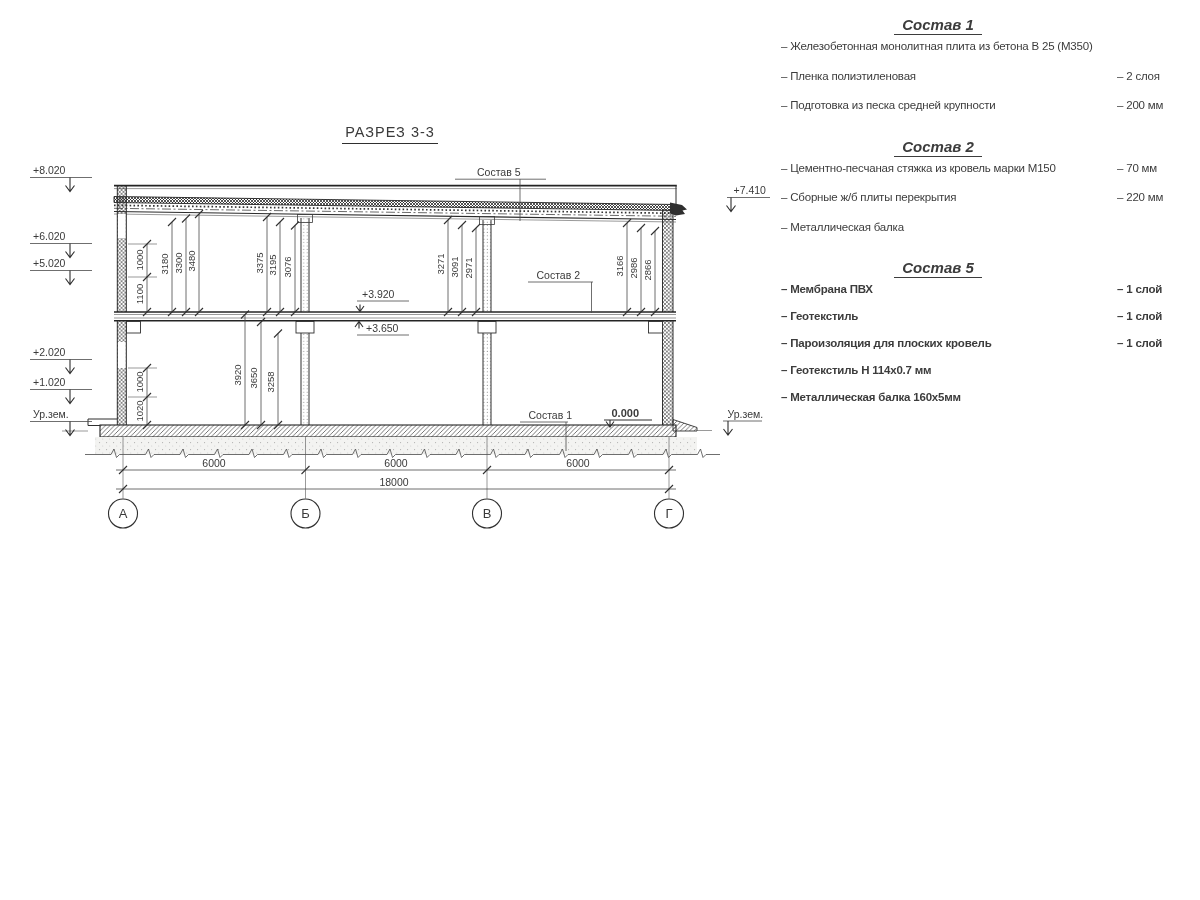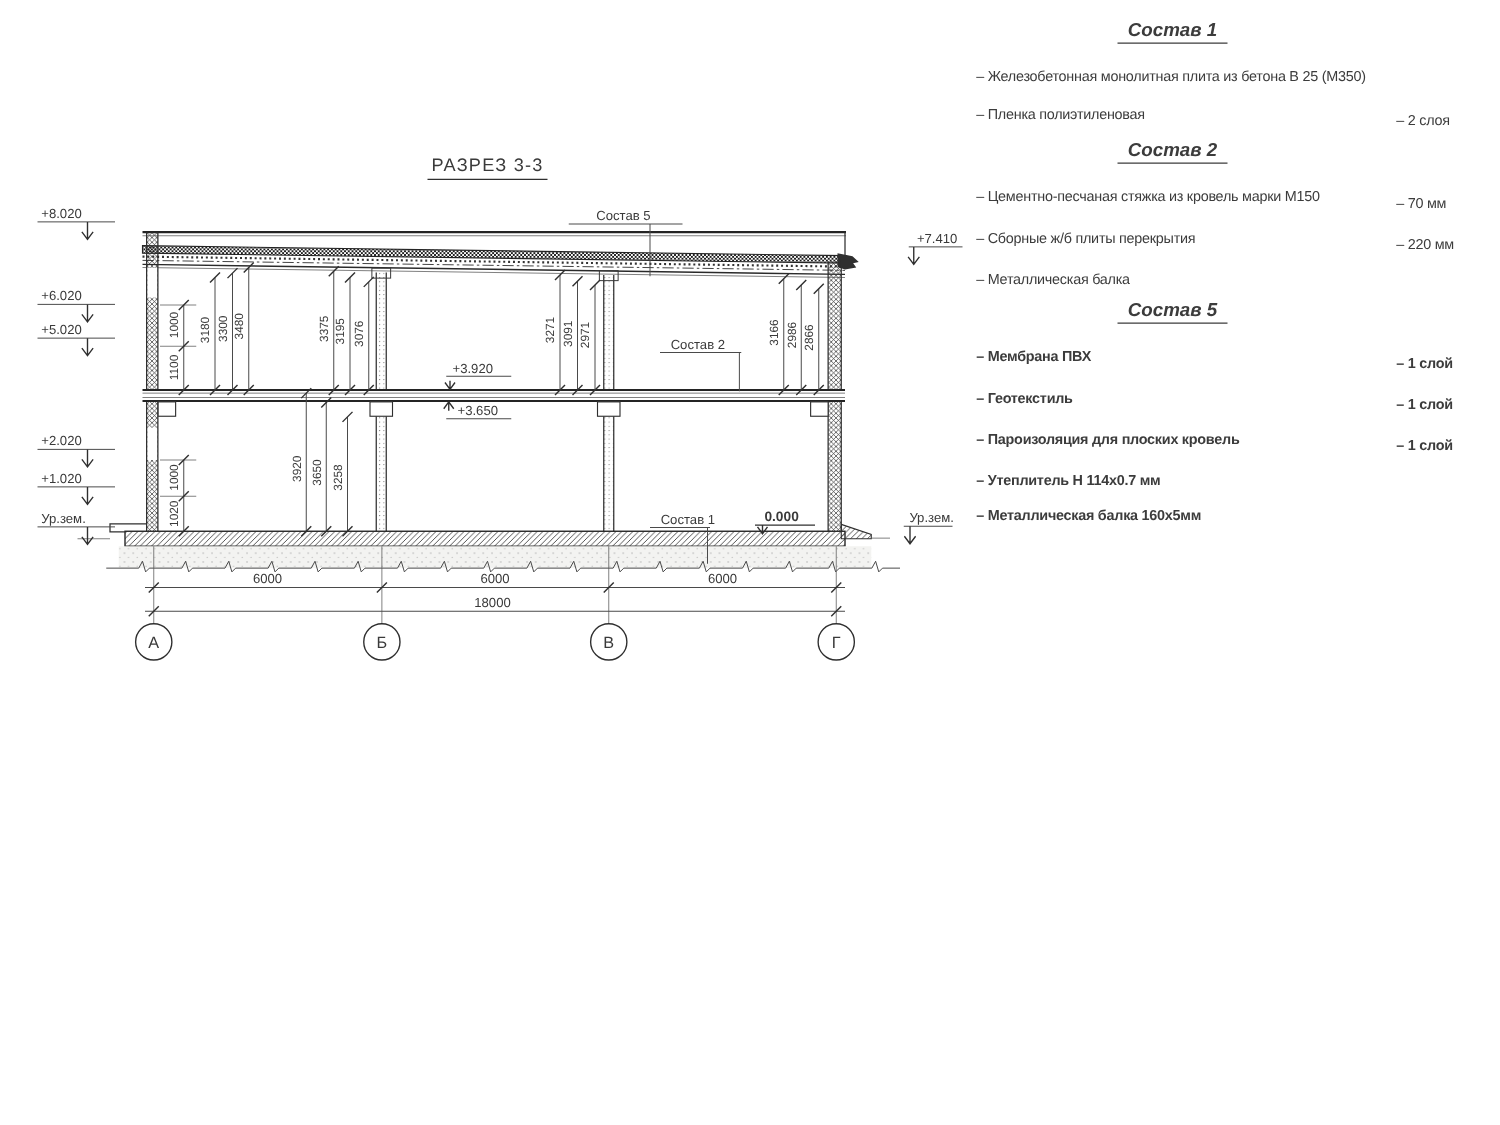--- a/index.html
+++ b/index.html
@@ -16,22 +16,22 @@
   .hdim{font-size:10.5px;}
   .axis{font-size:13px;}
   .ttl{font-size:14.5px;letter-spacing:1px;}
   .blk{fill:#ffffff;stroke:#2f2f2f;stroke-width:0.9;}
   .panel{position:absolute;left:781px;top:16px;width:400px;}
   .spec-heading{text-align:center;margin:0 86px 5px 0;font-size:15px;font-weight:bold;font-style:italic;}
   .spec-heading span{display:inline-block;border-bottom:1.2px solid #3d3d3d;padding:0 8px 1px 8px;}
   .spec-sec{margin-bottom:9px;}
   .spec-row{display:flex;align-items:flex-start;font-size:11.5px;letter-spacing:-0.2px;min-height:29.5px;}
   .spec-row.s5{min-height:27px;font-weight:bold;}
-  .spec-text{flex:1;padding-right:6px;margin-top:16px;}
-  .spec-value{flex:none;width:64px;white-space:nowrap;margin-top:21px;}
+  .spec-text{flex:1;padding-right:6px;}
+  .spec-value{flex:none;width:64px;white-space:nowrap;}
 </style>
 </head>
 <body>
 <div id="stage">
 
 
 
 <svg width="790" height="560" viewBox="0 0 790 560">
   <defs>
     <pattern id="pat-wall" width="3.8" height="3.8" patternUnits="userSpaceOnUse">
@@ -353,20 +353,24 @@
   <div class="spec-sec">
     <div class="spec-heading"><span>Состав 1</span></div>
     <div class="spec-row">
           <span class="spec-text">– Железобетонная  монолитная плита из бетона В 25 (М350)</span>
           <span class="spec-value"></span>
         </div>
     <div class="spec-row">
           <span class="spec-text">– Пленка полиэтиленовая</span>
           <span class="spec-value">– 2 слоя</span>
         </div>
+    <div class="spec-row">
+          <span class="spec-text">– Подготовка из песка средней крупности</span>
+          <span class="spec-value">– 200 мм</span>
+        </div>
   </div>
   <div class="spec-sec">
     <div class="spec-heading"><span>Состав 2</span></div>
     <div class="spec-row">
           <span class="spec-text">– Цементно-песчаная стяжка из кровель марки М150</span>
           <span class="spec-value">– 70 мм</span>
         </div>
     <div class="spec-row">
           <span class="spec-text">– Сборные ж/б плиты перекрытия</span>
           <span class="spec-value">– 220 мм</span>
@@ -384,21 +388,21 @@
         </div>
     <div class="spec-row s5">
           <span class="spec-text">– Геотекстиль</span>
           <span class="spec-value">– 1 слой</span>
         </div>
     <div class="spec-row s5">
           <span class="spec-text">– Пароизоляция для плоских кровель</span>
           <span class="spec-value">– 1 слой</span>
         </div>
     <div class="spec-row s5">
-          <span class="spec-text">– Утеплитель Н 114х0.7 мм</span>
+          <span class="spec-text">– Геотекстиль Н 114х0.7 мм</span>
           <span class="spec-value"></span>
         </div>
     <div class="spec-row s5">
           <span class="spec-text">– Металлическая балка 160х5мм</span>
           <span class="spec-value"></span>
         </div>
   </div>
 </div>
 
 

